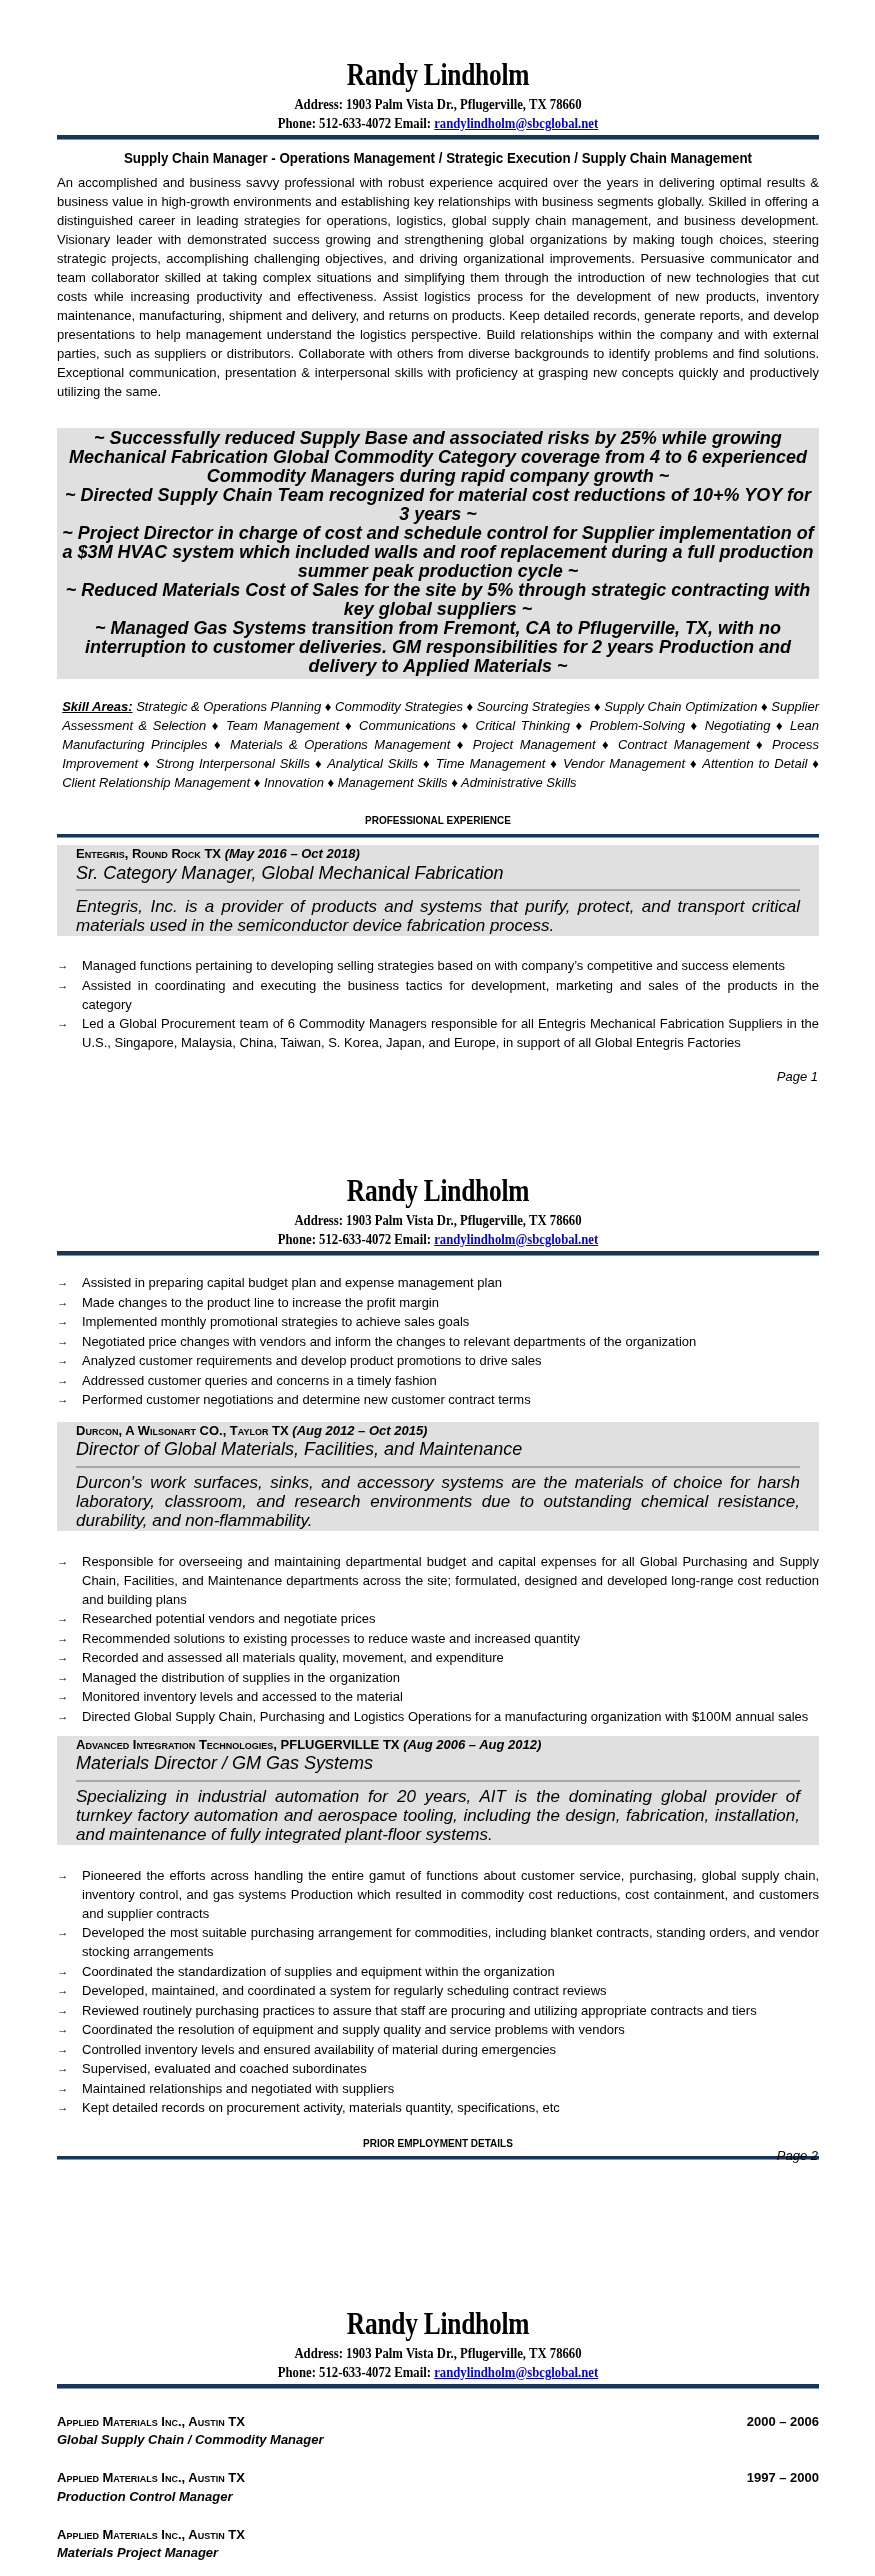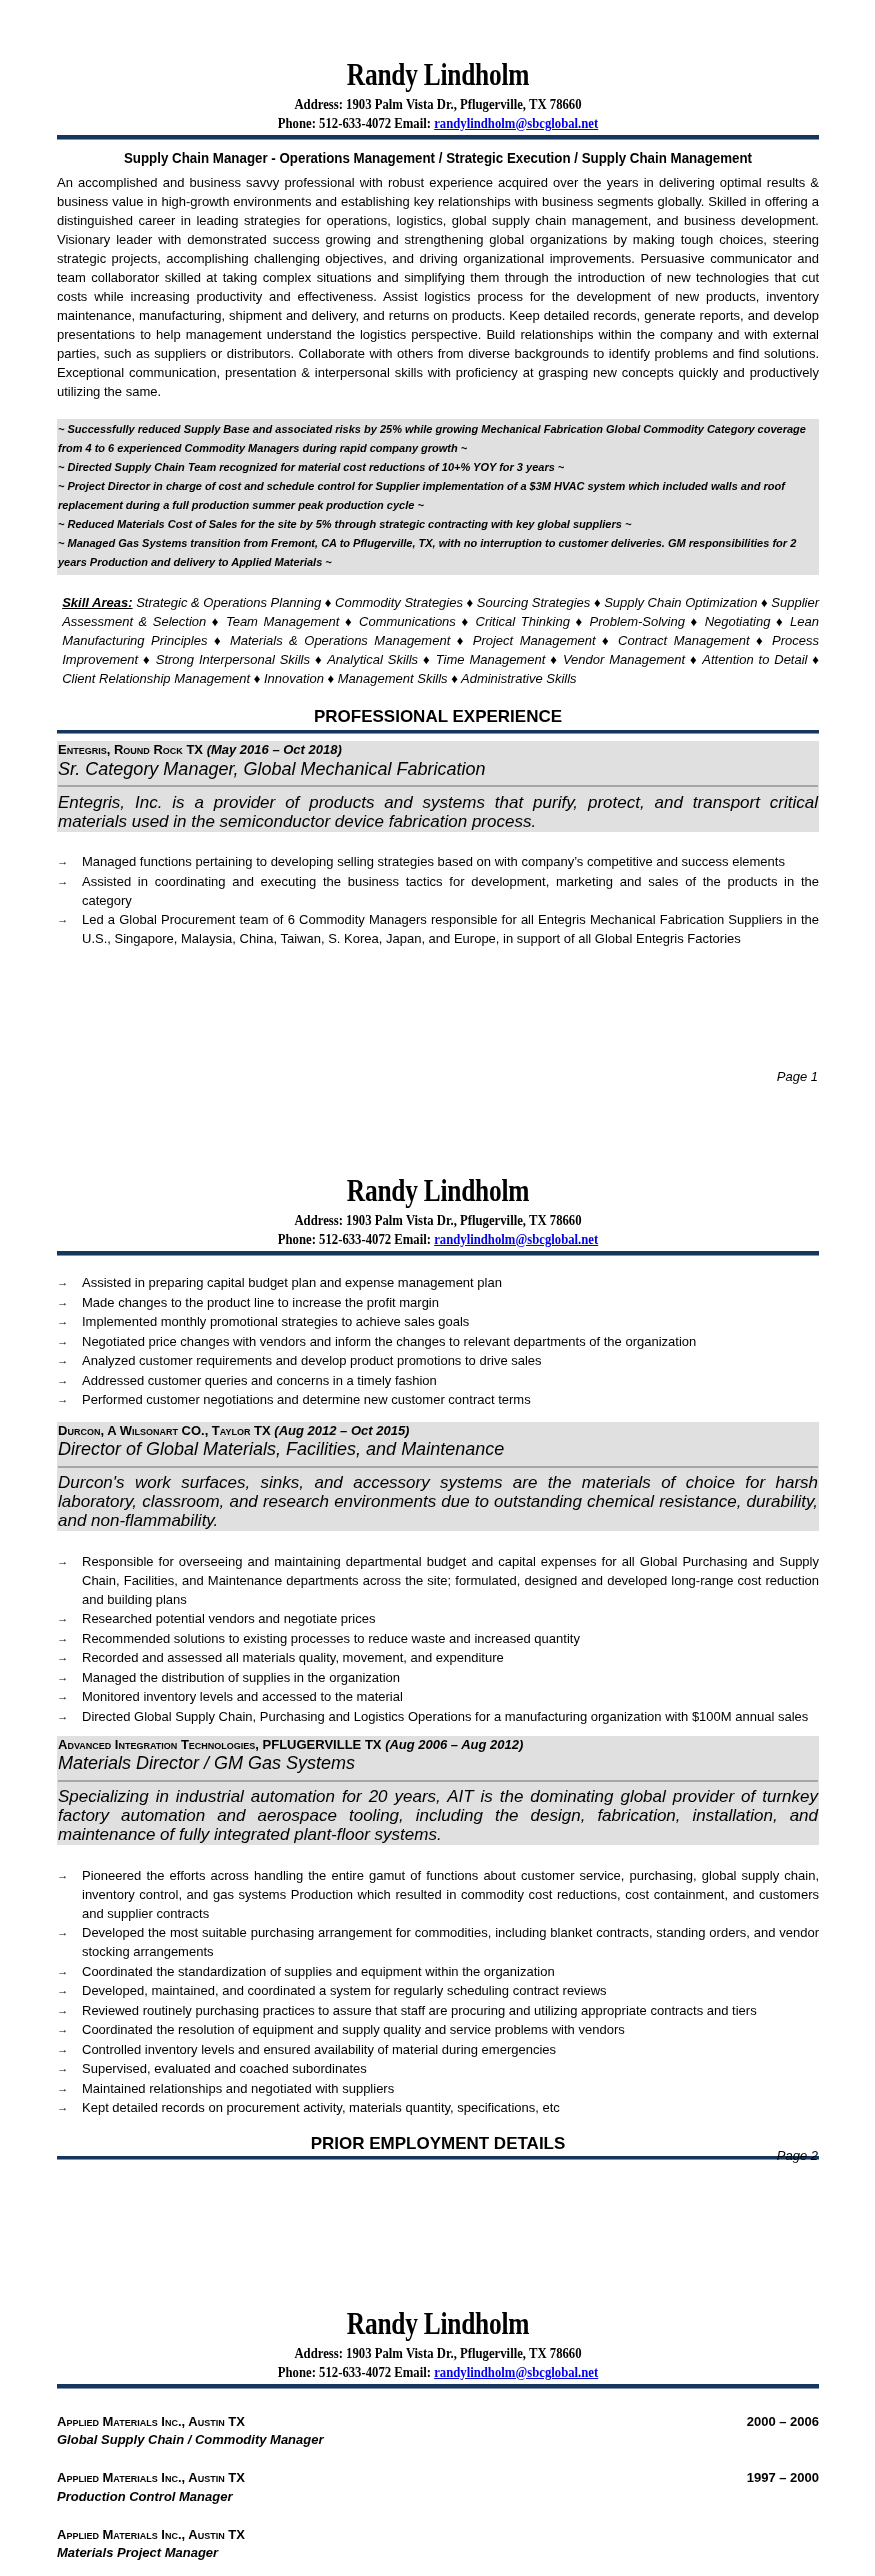--- a/index.html
+++ b/index.html
@@ -7,26 +7,26 @@
   .page { position: relative; width: 876px; height: 1133px; box-sizing: border-box; padding: 0 57px; overflow: hidden; }
   .page-inner { position: relative; }
   .hdr { text-align: center; font-family: "Liberation Serif", serif; font-weight: bold; }
   .hdr .name { font-size: 31px; line-height: 33px; transform: scaleX(0.82); letter-spacing: -0.3px; }
   .hdr .line { font-size: 15.5px; line-height: 18.5px; transform: scaleX(0.82); }
   .hdr a { color: #0000ee; text-decoration: underline; }
   .rule { height: 3.6px; background: #17365d; border-bottom: 0.5px solid #7f95b2; margin: 3.1px 0 0 0; }
   .rule.thin { height: 3.1px; }
   .headline { text-align: center; font-weight: bold; font-size: 15.5px; line-height: 23px; margin-top: 6.2px; transform: scaleX(0.86); transform-origin: center; }
   .summary { font-size: 13px; line-height: 19px; text-align: justify; margin-top: 4.1px; transform-origin: left; }
-  .highlights { background: #e0e0e0; margin-top: 18px; padding: 1px 0 3.1px; text-align: left; font-weight: bold; font-style: italic; font-size: 11px; line-height: 19px; }
+  .highlights { background: #e0e0e0; margin-top: 27px; padding: 1px 0 3.1px; text-align: center; font-weight: bold; font-style: italic; font-size: 18px; line-height: 19px; }
   .highlights div { padding: 0 1px; }
   .skills { margin-top: 17.5px; font-style: italic; font-size: 13px; line-height: 19px; text-align: justify; padding-left: 5.2px; }
   .skills .lbl { font-weight: bold; text-decoration: underline; }
-  .section-title { text-align: center; font-weight: bold; font-size: 17px; line-height: 18.5px; margin-top: 15.5px; }
-  .exp-box { background: #e0e0e0; margin-top: 7.2px; padding: 0 1px 1px; }
+  .section-title { text-align: center; font-weight: bold; font-size: 10px; line-height: 18.5px; margin-top: 15.5px; }
+  .exp-box { background: #e0e0e0; margin-top: 7.2px; padding: 0 19px 1px; }
   .exp-box .co { font-weight: bold; font-size: 13px; line-height: 18.5px; font-variant: small-caps; }
   .exp-box .co .dates { font-style: italic; font-variant: normal; }
   .exp-box .role { font-weight: normal; font-style: italic; font-size: 18px; line-height: 18.5px; }
   .exp-box .grey-rule { height: 2.1px; background: #a6a6a6; margin: 7.2px 0 5.2px; }
   .exp-box .desc { font-style: italic; font-size: 17px; line-height: 19px; text-align: justify; }
   .bullets { list-style: none; margin: 20.6px 0 0 0; padding: 0; }
   .bullets li { position: relative; padding-left: 25px; font-size: 13px; line-height: 19px; text-align: justify; margin-bottom: 0.5px; }
   .bullets li .arrow { position: absolute; left: 0; top: 0; font-size: 11.3px; }
   .page-num { position: absolute; right: 58px; font-style: italic; font-size: 13px; }
   .prior { margin-top: 0; }

